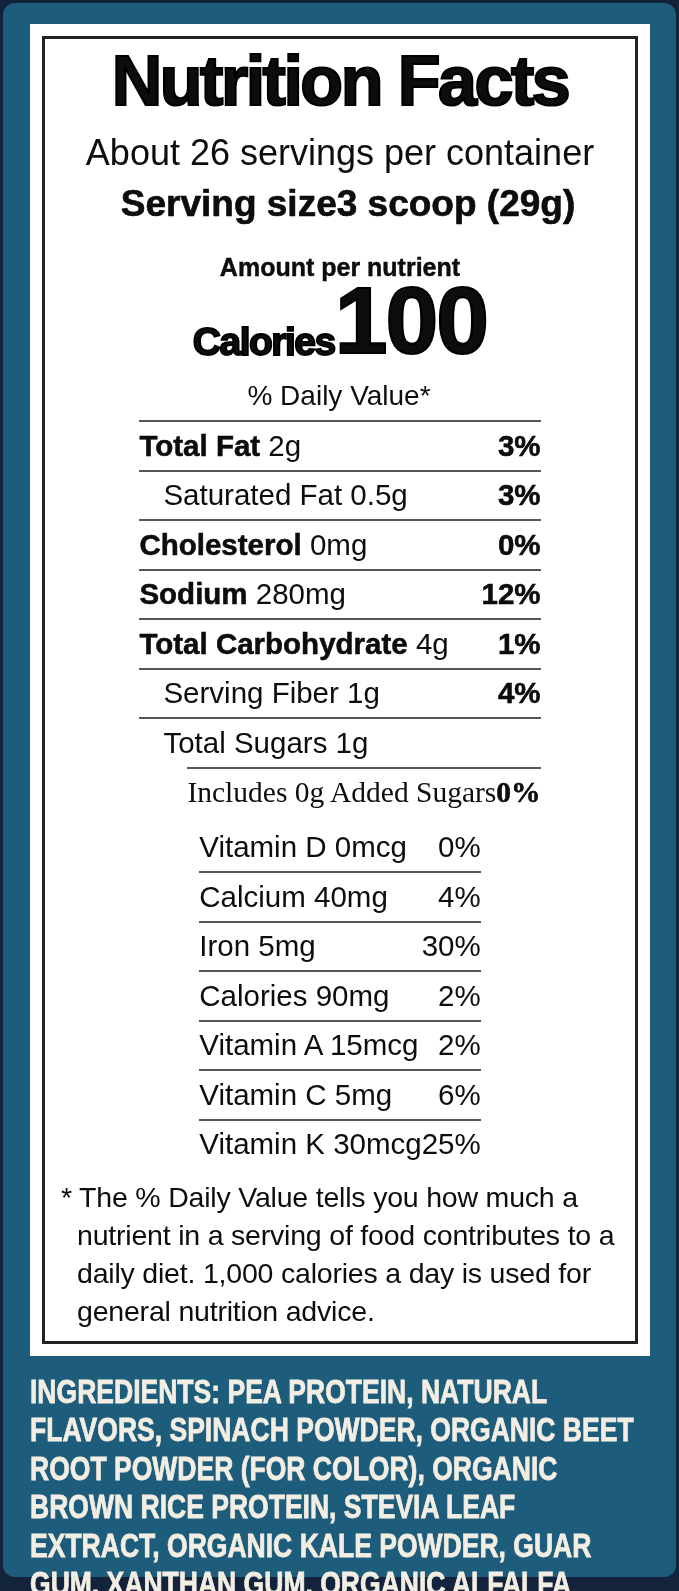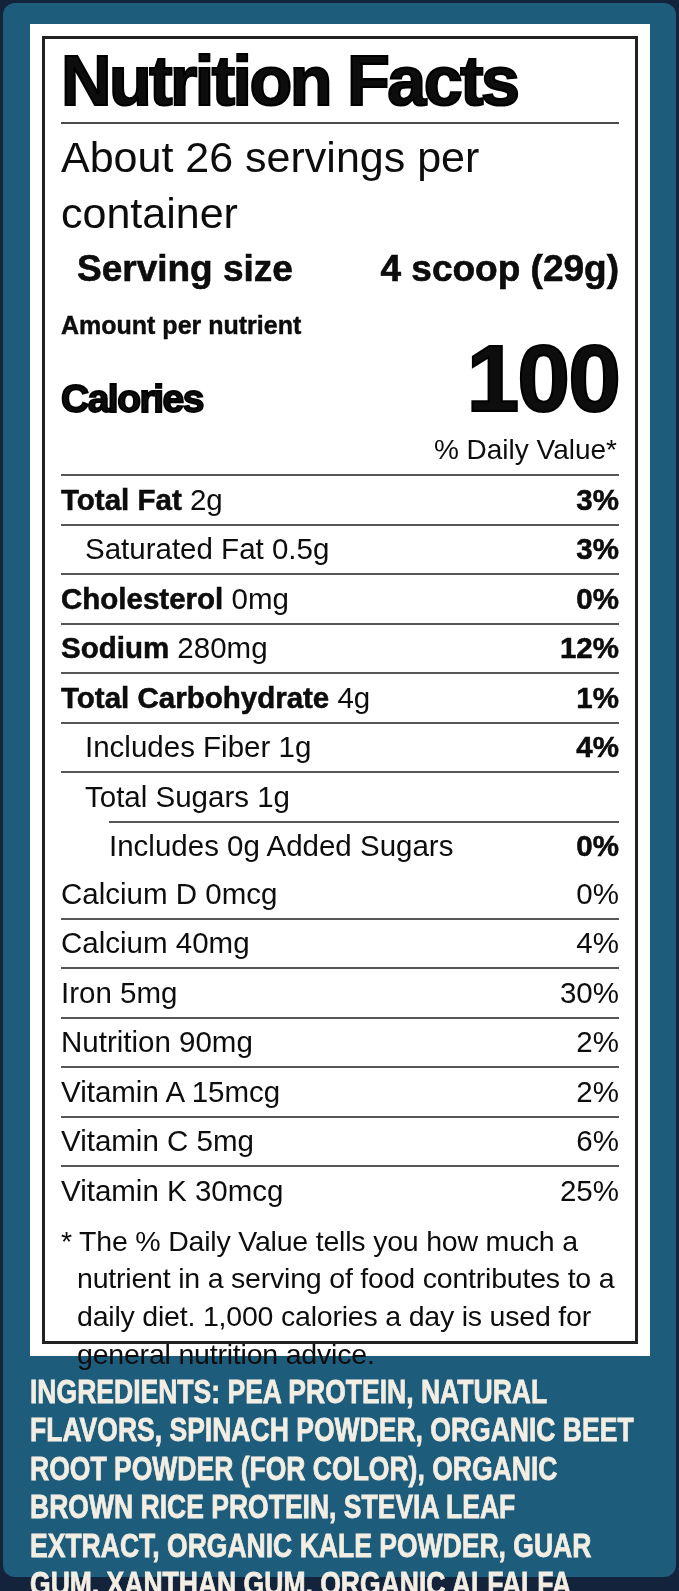--- a/index.html
+++ b/index.html
@@ -13,29 +13,29 @@
     position:absolute;left:3px;top:3px;right:3px;bottom:14px;
     background:#1e5c7c;border-radius:12px;
   }
   .card{
     position:absolute;left:30px;top:24px;width:620px;height:1332px;
     background:#ffffff;box-sizing:border-box;padding:12px;
   }
   .nf{
     border:3px solid #222;height:100%;box-sizing:border-box;
     padding:4px 16px 10px 16px;color:#0d0d0d;
-    display:flex;flex-direction:column;
+    display:flex;flex-direction:column;align-items:center;
   }
   .nf-title{
     font-size:70px;font-weight:700;letter-spacing:-2.5px;
     -webkit-text-stroke:2.2px #000;
     white-space:nowrap;line-height:1.04;margin-top:2px;
   }
   .rule-thin{border-top:2px solid #4d4d4d;margin:4px 0 2px 0;}
-  .servings{font-size:43px;line-height:1.3;padding:4px 0 2px 0;}
+  .servings{font-size:36px;line-height:1.3;padding:4px 0 2px 0;}
   .serving-size{
     display:flex;justify-content:space-between;align-items:baseline;
     font-size:37px;font-weight:700;padding:4px 0 12px 0;margin-left:16px;
     -webkit-text-stroke:0.6px #000;
   }
   .bar-thick{height:20px;background:#0d0d0d;}
   .bar-med{height:9px;background:#0d0d0d;}
   .amount-per-serving{font-size:25px;font-weight:700;margin-top:9px;-webkit-text-stroke:0.4px #000;}
   .calories-row{
     display:flex;justify-content:space-between;align-items:flex-end;
@@ -54,21 +54,21 @@
   }
   .rows{display:flex;flex-direction:column;}
   .nrow{
     display:flex;justify-content:space-between;align-items:baseline;
     border-top:2px solid #565656;
     font-size:29.5px;line-height:1.05;padding:8.5px 0 8px 0;
   }
   .nrow .left b{-webkit-text-stroke:0.5px #000;}
   .nrow .dv{font-weight:700;-webkit-text-stroke:0.5px #000;}
   .indent-1{padding-left:24px;}
-  .inset-rule{margin-left:48px;}
+  .inset-rule{margin-left:48px;font-family:Liberation Serif, serif;}
   .inset-rule .left{padding-left:0;}
   .vrows .nrow .dv{font-weight:400;-webkit-text-stroke:0;}
   .vrows .nrow:first-child{border-top:none;}
   .bar-protein{margin-top:0;}
   .footnote{
     font-size:28.5px;line-height:1.33;
     padding:8px 0 0 16px;text-indent:-16px;
     letter-spacing:-0.2px;
   }
   .ingredients{
@@ -84,21 +84,21 @@
 
 <div class="teal-bg"></div>
 
 <div class="card">
   <div class="nf">
     <div class="nf-title">Nutrition Facts</div>
     <div class="rule-thin"></div>
     <div class="servings">About 26 servings per container</div>
     <div class="serving-size">
       <span>Serving size</span>
-      <span>4 scoop (29g)</span>
+      <span>3 scoop (29g)</span>
     </div>
     <div class="bar-thick"></div>
     <div class="amount-per-serving">Amount per nutrient</div>
     <div class="calories-row">
       <span class="calories-word">Calories</span>
       <span class="calories-num">100</span>
     </div>
     <div class="bar-med"></div>
     <div class="dv-header">% Daily Value*</div>
     <div class="rows" id="nutrient-rows">
@@ -116,47 +116,47 @@
         </div>
         <div class="nrow">
           <span class="left"><b>Sodium</b> 280mg</span>
           <span class="dv">12%</span>
         </div>
         <div class="nrow">
           <span class="left"><b>Total Carbohydrate</b> 4g</span>
           <span class="dv">1%</span>
         </div>
         <div class="nrow">
-          <span class="left indent-1">Includes Fiber 1g</span>
+          <span class="left indent-1">Serving Fiber 1g</span>
           <span class="dv">4%</span>
         </div>
         <div class="nrow">
           <span class="left indent-1">Total Sugars 1g</span>
         </div>
         <div class="nrow inset-rule">
           <span class="left">Includes 0g Added Sugars</span>
           <span class="dv">0%</span>
         </div>
       </div>
     <div class="bar-thick bar-protein"></div>
     <div class="rows vrows" id="vitamin-rows">
         <div class="nrow">
-          <span class="left">Calcium D 0mcg</span>
+          <span class="left">Vitamin D 0mcg</span>
           <span class="dv">0%</span>
         </div>
         <div class="nrow">
           <span class="left">Calcium 40mg</span>
           <span class="dv">4%</span>
         </div>
         <div class="nrow">
           <span class="left">Iron 5mg</span>
           <span class="dv">30%</span>
         </div>
         <div class="nrow">
-          <span class="left">Nutrition 90mg</span>
+          <span class="left">Calories 90mg</span>
           <span class="dv">2%</span>
         </div>
         <div class="nrow">
           <span class="left">Vitamin A 15mcg</span>
           <span class="dv">2%</span>
         </div>
         <div class="nrow">
           <span class="left">Vitamin C 5mg</span>
           <span class="dv">6%</span>
         </div>

